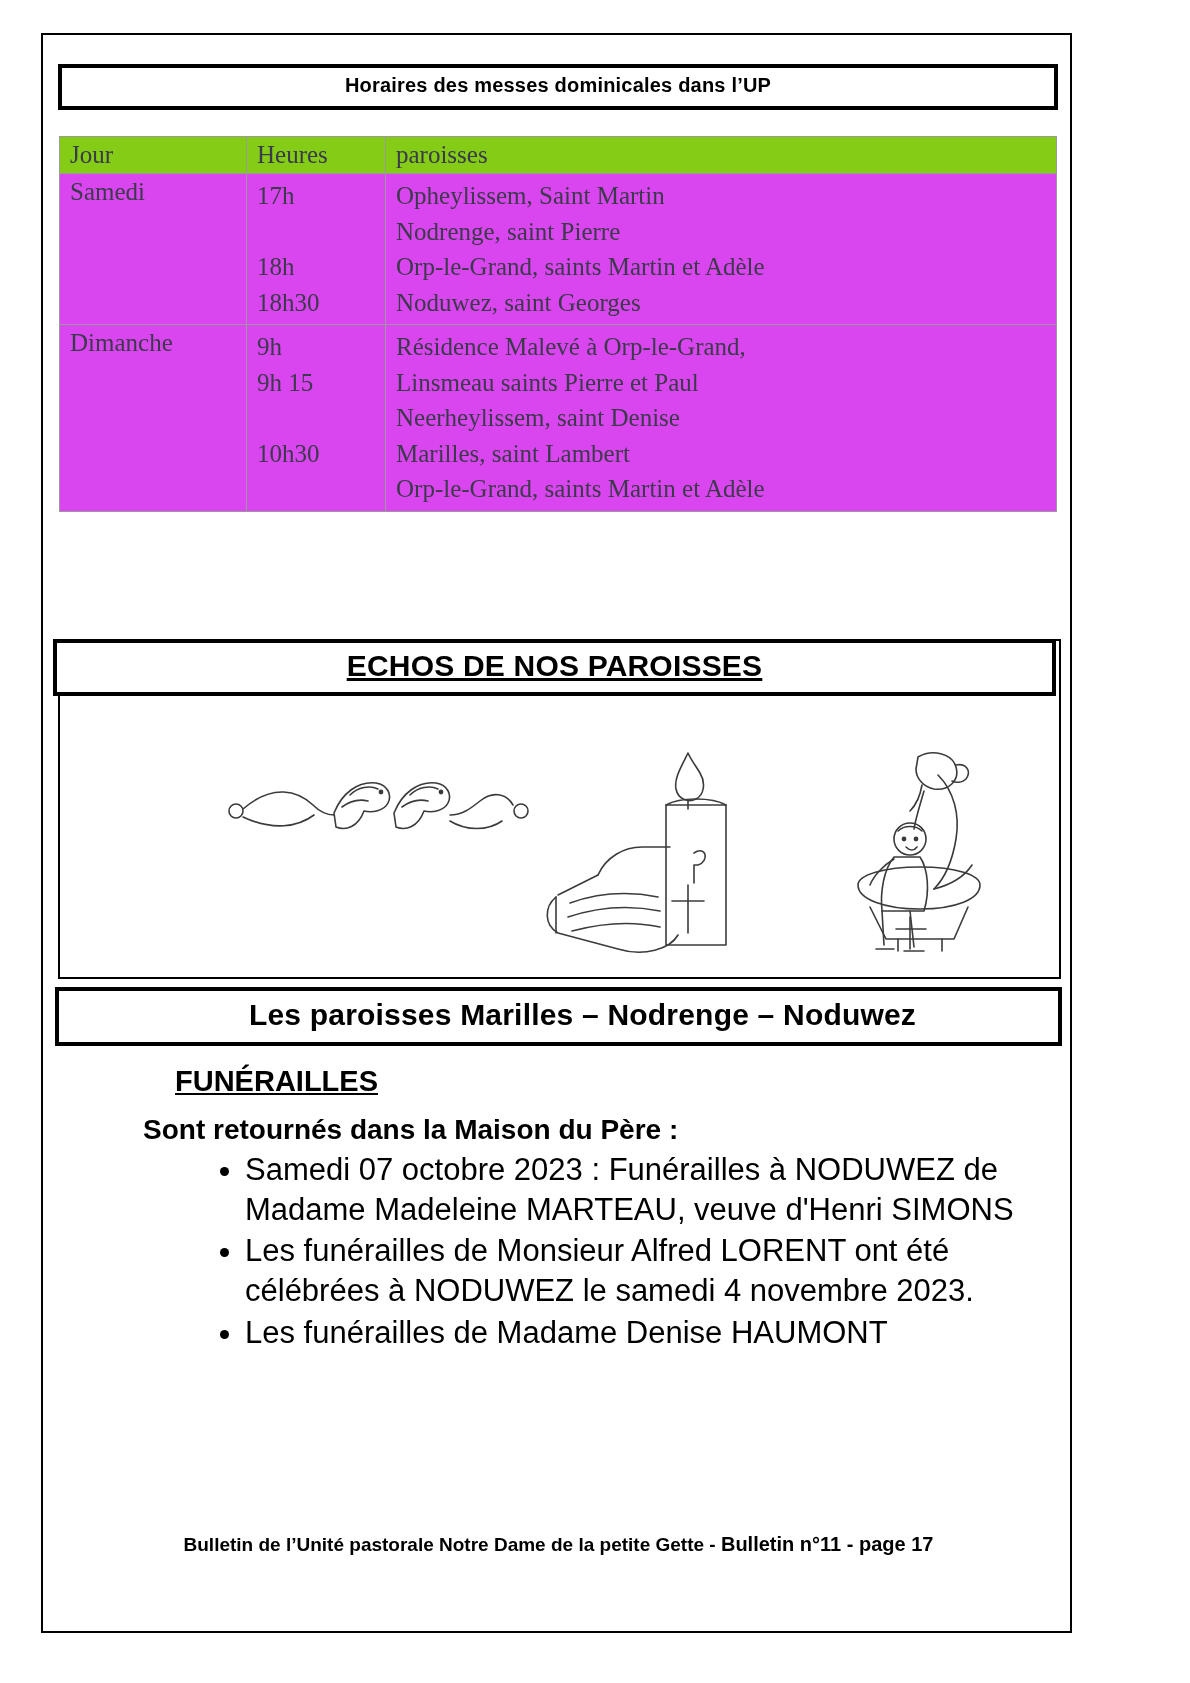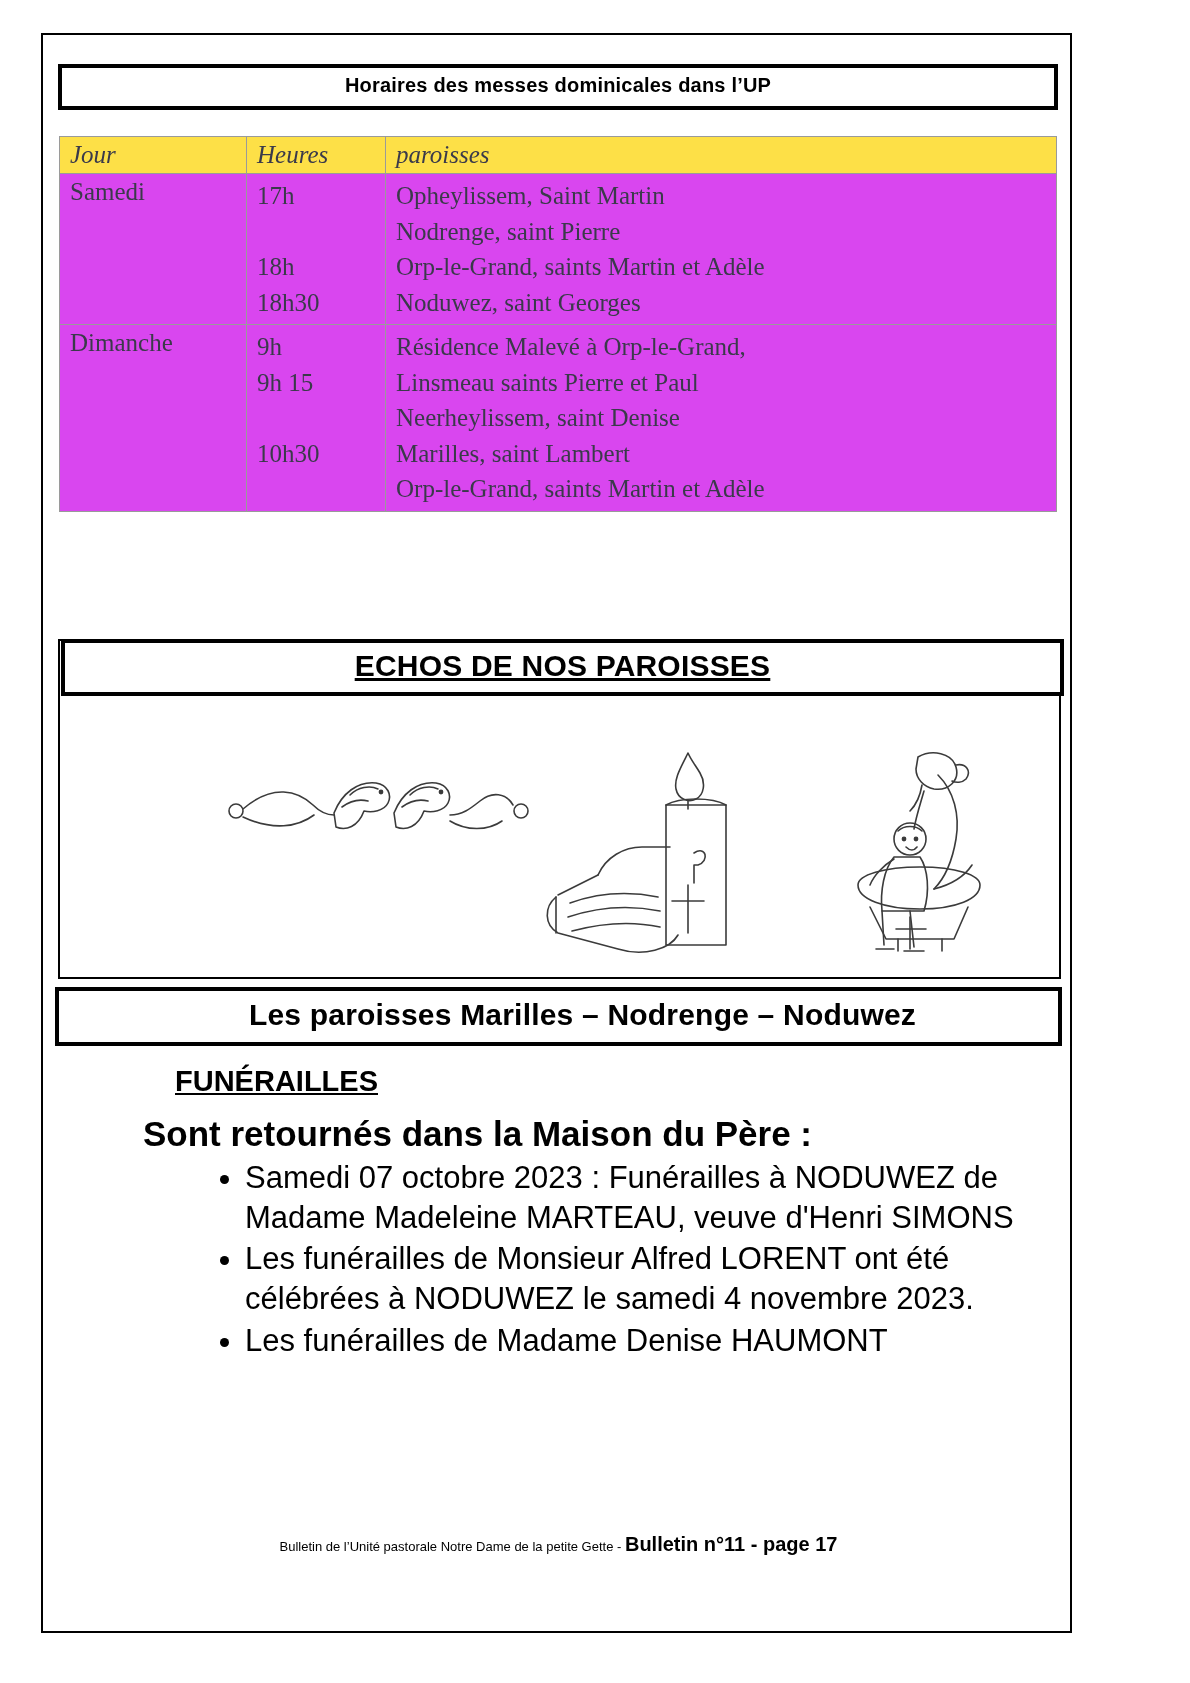--- a/index.html
+++ b/index.html
@@ -62,39 +62,38 @@
     color: #3a3a4a;
   }
   .mass-table td, .mass-table th {
     border: 1px solid #9a9a9a;
     vertical-align: top;
     padding: 4px 8px 4px 10px;
     text-align: left;
     font-weight: normal;
   }
   .mass-table thead th {
-    background: #fde047;
+    background: #84cc16;
     color: #3a3a4a;
-    font-style: italic;
   }
   .mass-table tbody td {
     background: #d946ef;
   }
   .col-jour { width: 168px; }
   .col-heures { width: 120px; }
   .mass-table .lines div {
     line-height: 1.42;
     white-space: nowrap;
   }
   .mass-table .lines div.blank { color: transparent; }
 
   
   #echos-banner {
     position: absolute;
-    left: 18px;
+    left: 10px;
     top: 604px;
     width: 1003px;
   }
   #echos-banner .banner-title {
     text-decoration: underline;
     font-size: 30px;
   }
   .echos-box {
     position: absolute;
     left: 15px;
@@ -130,21 +129,21 @@
     top: 1030px;
     width: 950px;
   }
   .sub-head {
     font-size: 29px;
     font-weight: bold;
     text-decoration: underline;
     margin: 0 0 2px 72px;
   }
   .lead {
-    font-size: 35px;
+    font-size: 28px;
     font-weight: bold;
     margin: 16px 0 2px 40px;
   }
   ul.items {
     list-style: disc;
     margin: 4px 0 0 0;
     padding-left: 110px;
   }
   ul.items li {
     font-size: 31px;
@@ -157,21 +156,21 @@
   
   .footer {
     position: absolute;
     left: 0;
     top: 1498px;
     width: 1031px;
     text-align: center;
     font-size: 20px;
     font-weight: bold;
   }
-  .footer .thin { font-weight: normal; font-size: 13px; }
+  .footer .thin { font-weight: bold; font-size: 19px; }
 </style>
 </head>
 <body>
 
 <div class="page">
 
   <div class="banner" id="horaires-banner">
     <div class="banner-inner">
       <div class="banner-title">Horaires des messes dominicales dans l’UP</div>
     </div>

